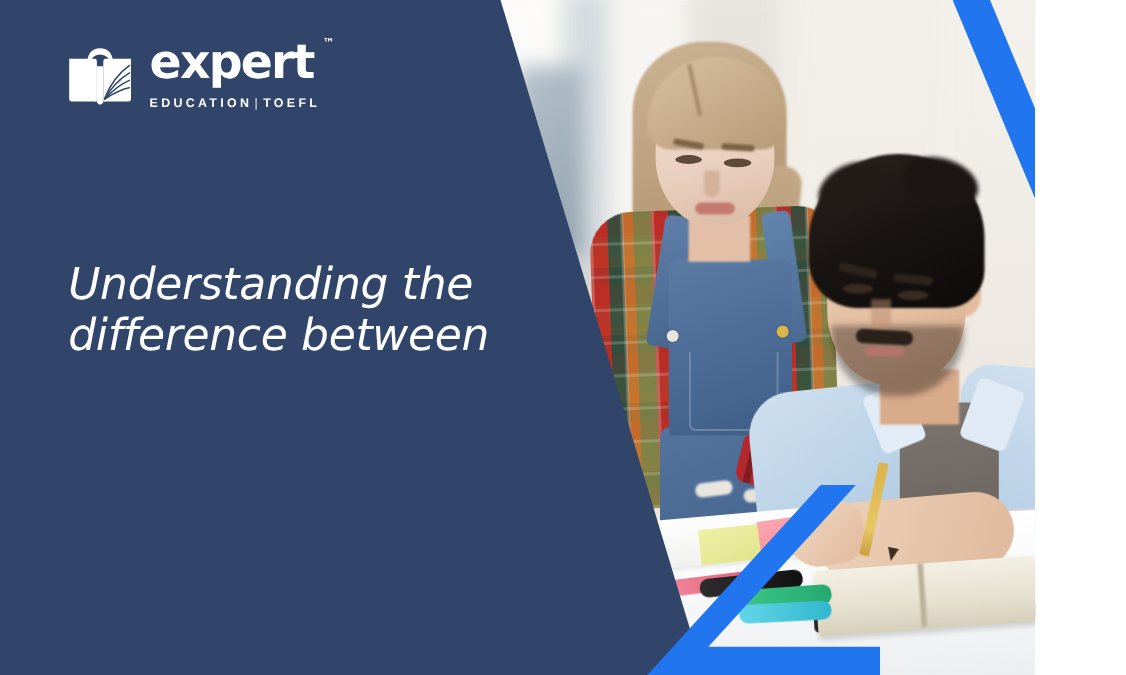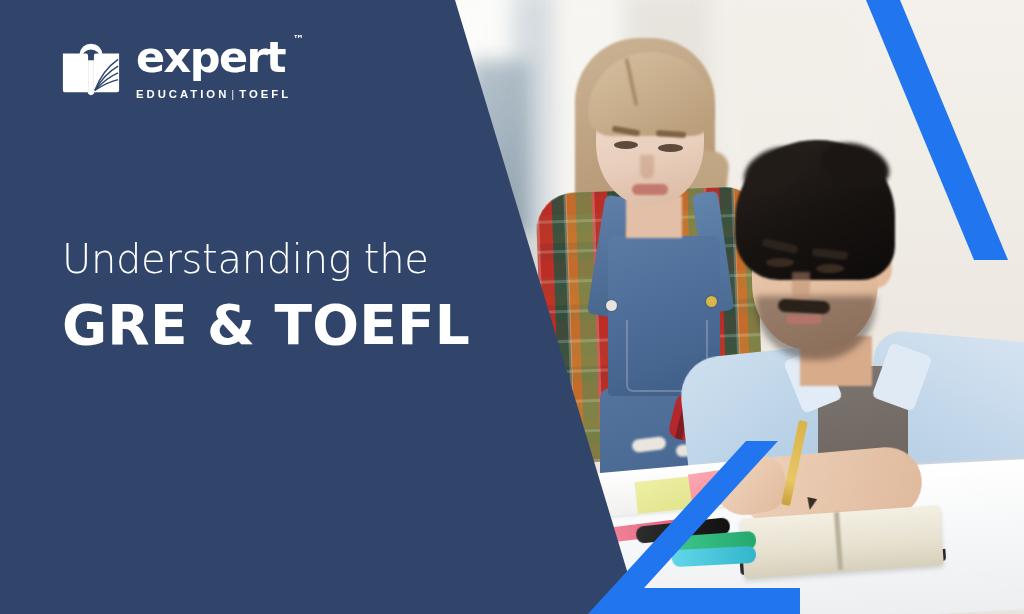--- a/index.html
+++ b/index.html
@@ -3,25 +3,26 @@
 <meta charset="utf-8">
 <title>Expert Education Banner</title>
 <style>
   html, body {
     margin: 0;
     padding: 0;
     background: #ffffff;
   }
   #stage {
     position: relative;
-    width: 1024px;
+    width: 909px;
     height: 614px;
     overflow: hidden;
     background: #ffffff;
     font-family: "Liberation Sans", sans-serif;
+    padding-left: 32px;
   }
 
   
   #photo-layer {
     position: absolute;
     inset: 0;
     overflow: hidden;
   }
   .photo-bg {
     position: absolute;
@@ -348,20 +349,21 @@
     font-family: "Liberation Sans", sans-serif;
   }
   #logo-tagline .sep { font-weight: 400; opacity: .9; padding: 0 2px; }
 
   
   #headline {
     position: absolute;
     left: 62px;
     top: 236px;
     width: 470px;
+    font-style: italic;
   }
   .head-line {
     color: #ffffff;
     font-size: 40px;
     font-weight: 300;
     line-height: 1.16;
     letter-spacing: -0.3px;
     font-family: "DejaVu Sans", sans-serif;
     white-space: nowrap;
   }
@@ -486,16 +488,16 @@
         <span id="logo-tm">™</span>
       </span>
       <span id="logo-tagline">
         <span>EDUCATION</span><span class="sep">|</span><span>TOEFL</span>
       </span>
     </span>
   </div>
 
   <div id="headline">
     <div class="head-line">Understanding the</div>
-    <div id="headline-emphasis">GRE &amp; TOEFL</div>
+    <div class="head-line">difference between</div>
   </div>
 
 </div>
 
 </body></html>

